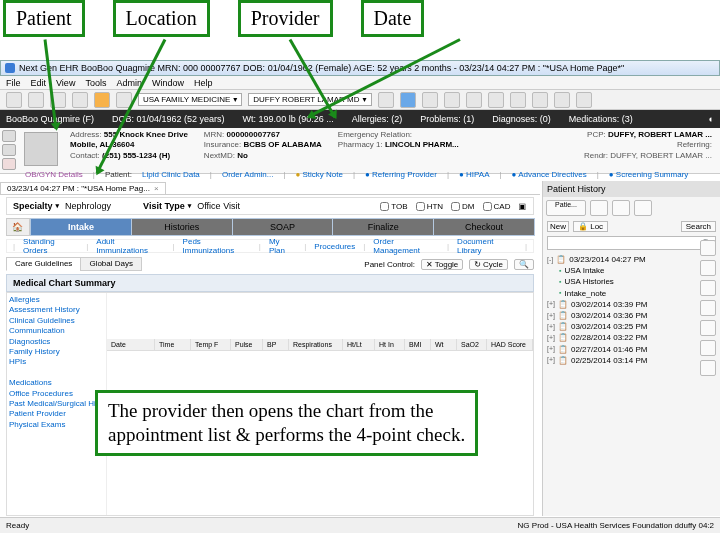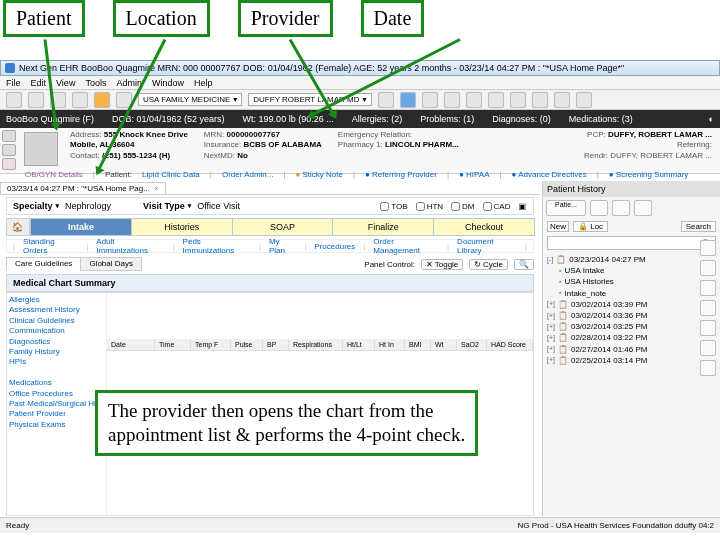--- a/index.html
+++ b/index.html
@@ -27,21 +27,21 @@
   .link-row { position: absolute; top: 168px; left: 25px; right: 0; height: 12px; font-size: 8px; display: flex; gap: 10px; align-items: center; color: #0066cc; }
   .link-row span.sep { color: #aaa; }
   .link-row .sticky::before { content: "●"; color: #d4a017; margin-right: 2px; }
   .tab-strip { position: absolute; top: 181px; left: 0; right: 180px; height: 14px; border-bottom: 1px solid #ccc; display: flex; align-items: end; font-size: 8px; }
   .tab-strip .tab { border: 1px solid #ccc; border-bottom: none; padding: 1px 6px; background: #fff; margin-right: -1px; }
   .tab-close { color: #888; margin-left: 4px; }
   .spec-bar { position: absolute; top: 197px; left: 6px; right: 186px; height: 18px; background: #fff; border: 1px solid #ddd; display: flex; align-items: center; font-size: 9px; gap: 6px; padding: 0 6px; }
   .spec-bar .dd { display: flex; align-items: center; gap: 3px; }
   .spec-bar .dd::after { content: "▾"; font-size: 7px; }
   .nav-tabs { position: absolute; top: 218px; left: 6px; right: 186px; height: 18px; display: flex; }
-  .nav-tabs .nt { flex: 1; text-align: center; padding: 3px; font-size: 9px; background: #fef9c3; border: 1px solid #b5c9e0; margin-right: -1px; }
+  .nav-tabs .nt { flex: 1; text-align: center; padding: 3px; font-size: 9px; background: #737373; border: 1px solid #b5c9e0; margin-right: -1px; }
   .nav-tabs .nt.active { background: #5a88c0; color: #fff; font-weight: bold; }
   .nav-tabs .home { width: 24px; flex: none; background: #eee; border: 1px solid #ccc; display: flex; align-items: center; justify-content: center; }
   .sub-links { position: absolute; top: 239px; left: 6px; right: 186px; height: 14px; display: flex; gap: 4px; font-size: 8px; color: #0066cc; align-items: center; padding: 0 4px; border: 1px solid #eee; }
   .sub-links span { padding: 12px 2px; }
   .sub-links .sep { color: #ccc; }
   .sub-tabs { position: absolute; top: 257px; left: 6px; height: 14px; display: flex; font-size: 8px; }
   .sub-tabs .st { border: 1px solid #ccc; padding: 1px 8px; background: #f0f0f0; margin-right: -1px; }
   .sub-tabs .st.on { background: #fff; border-bottom-color: #fff; }
   .panel-ctrl { position: absolute; top: 257px; right: 186px; height: 14px; display: flex; gap: 6px; font-size: 8px; align-items: center; }
   .panel-ctrl .pill { border: 1px solid #bbb; border-radius: 2px; padding: 0 4px; background: #fafafa; display: flex; align-items: center; gap: 2px; }

